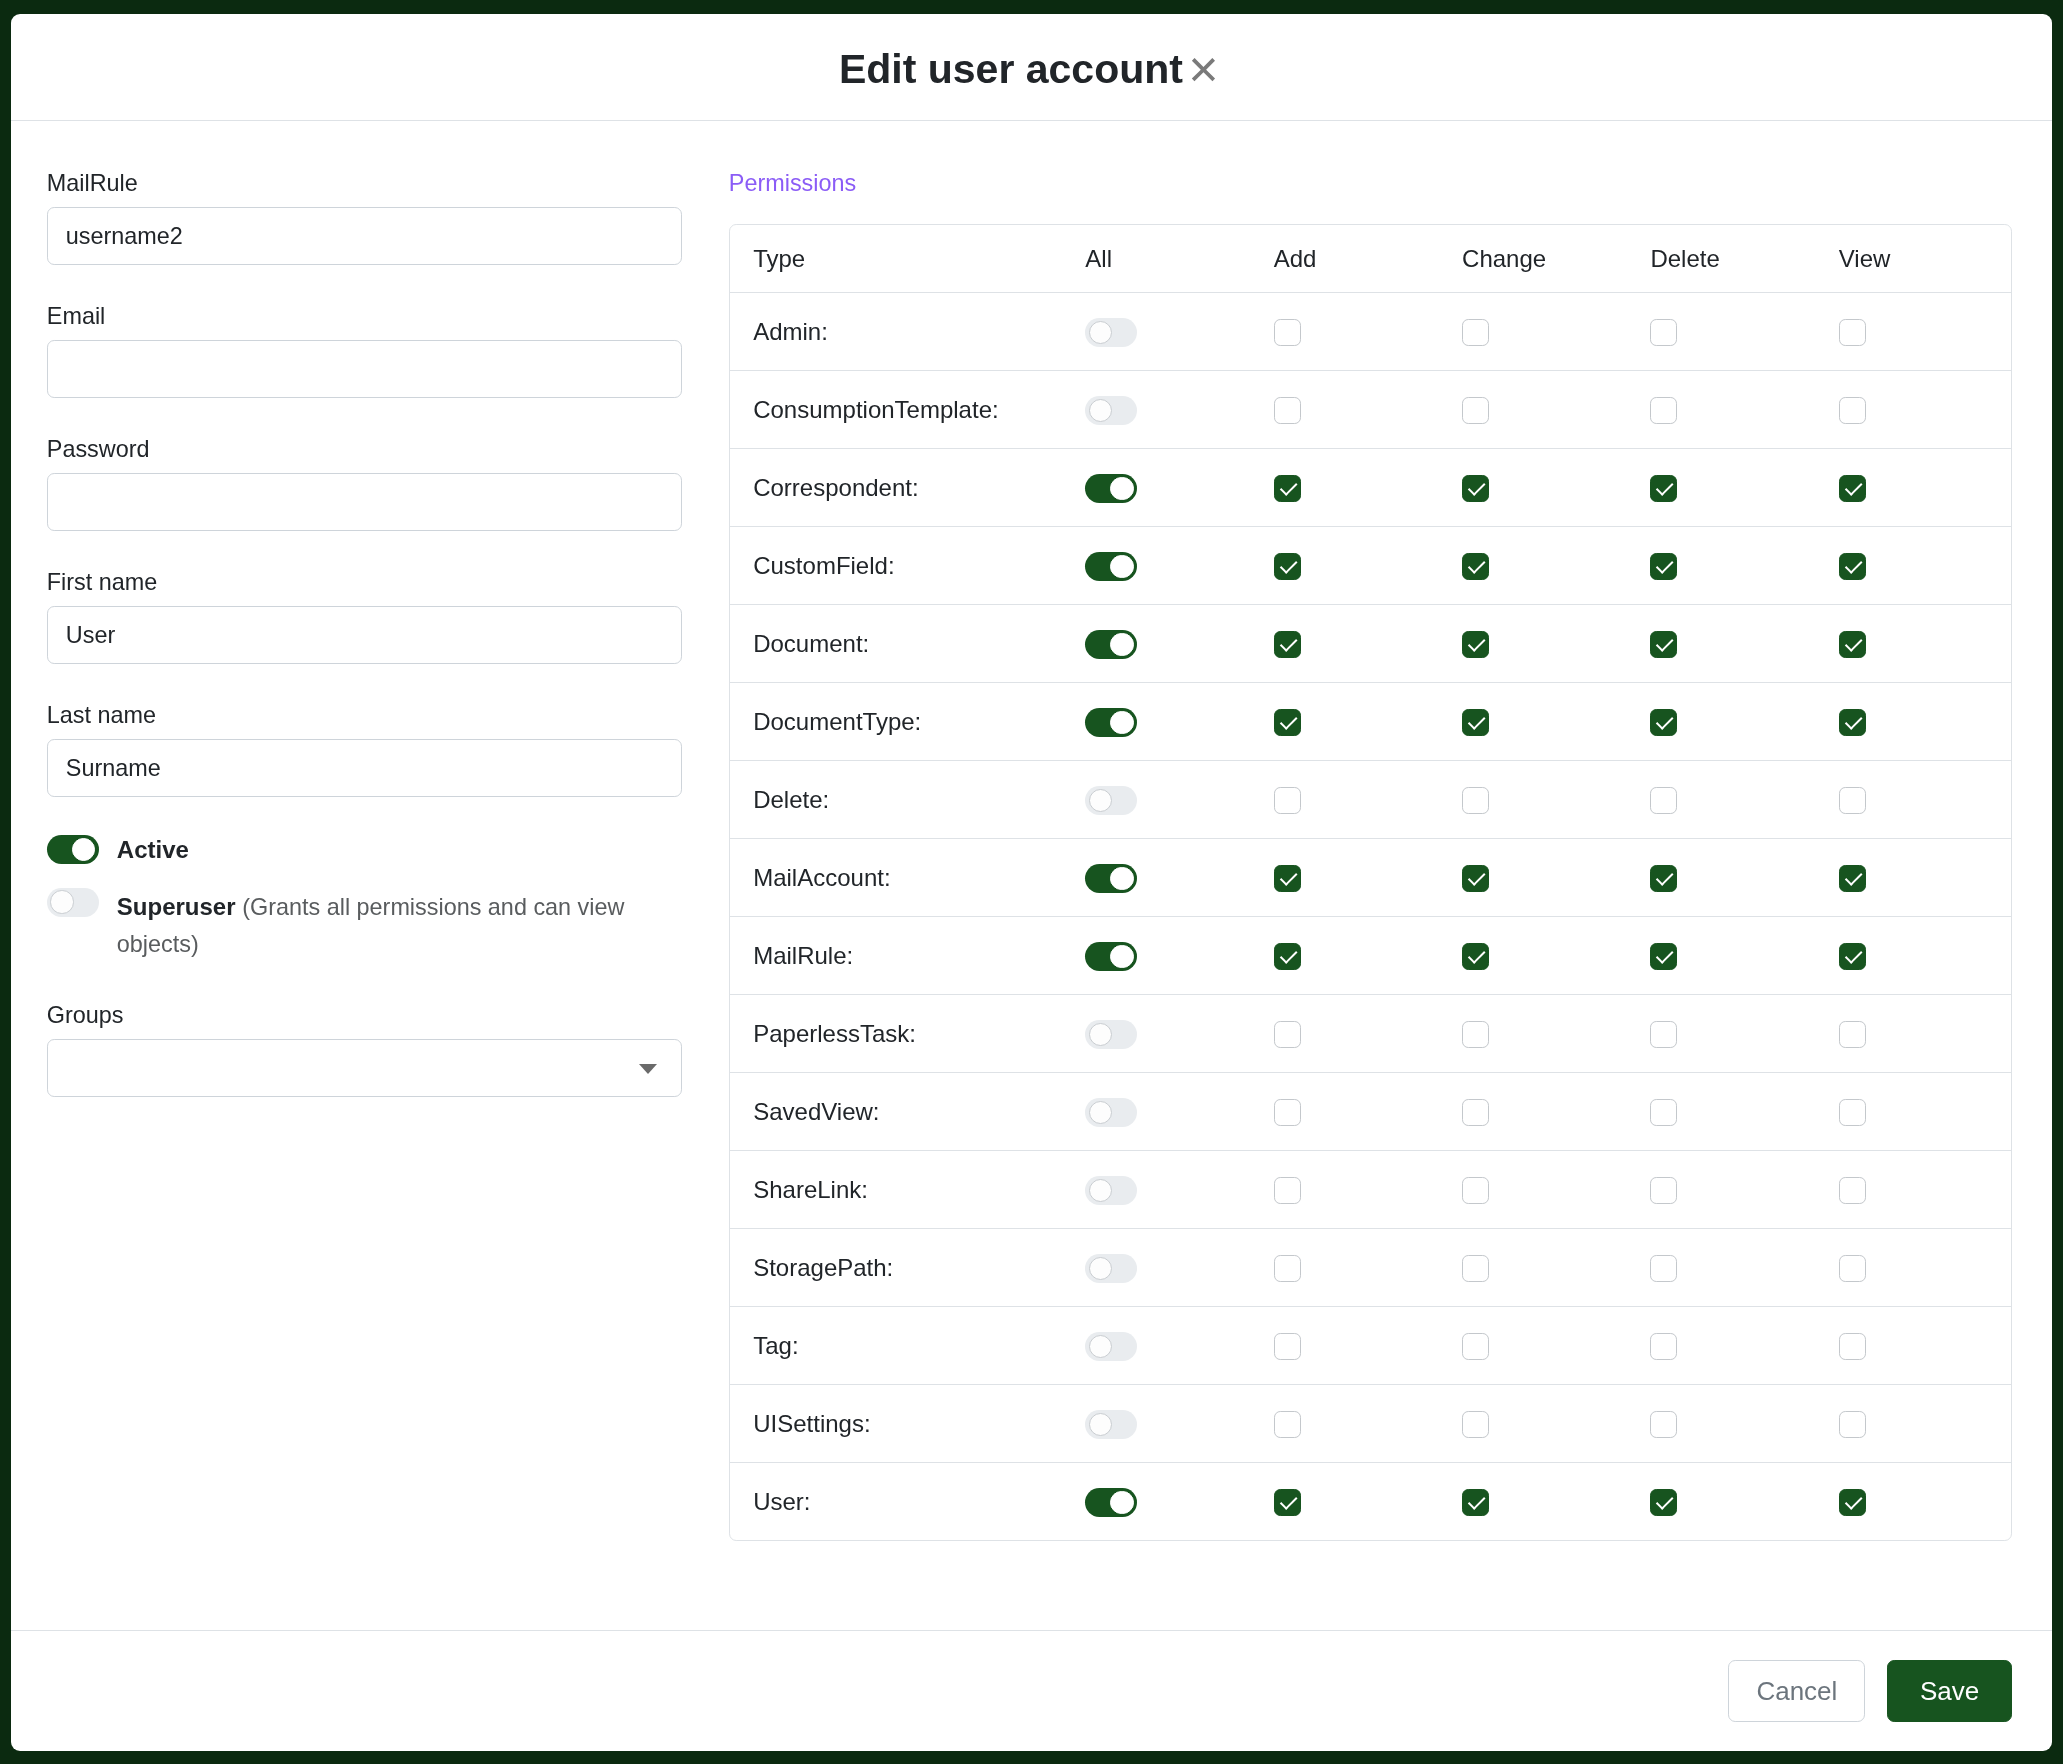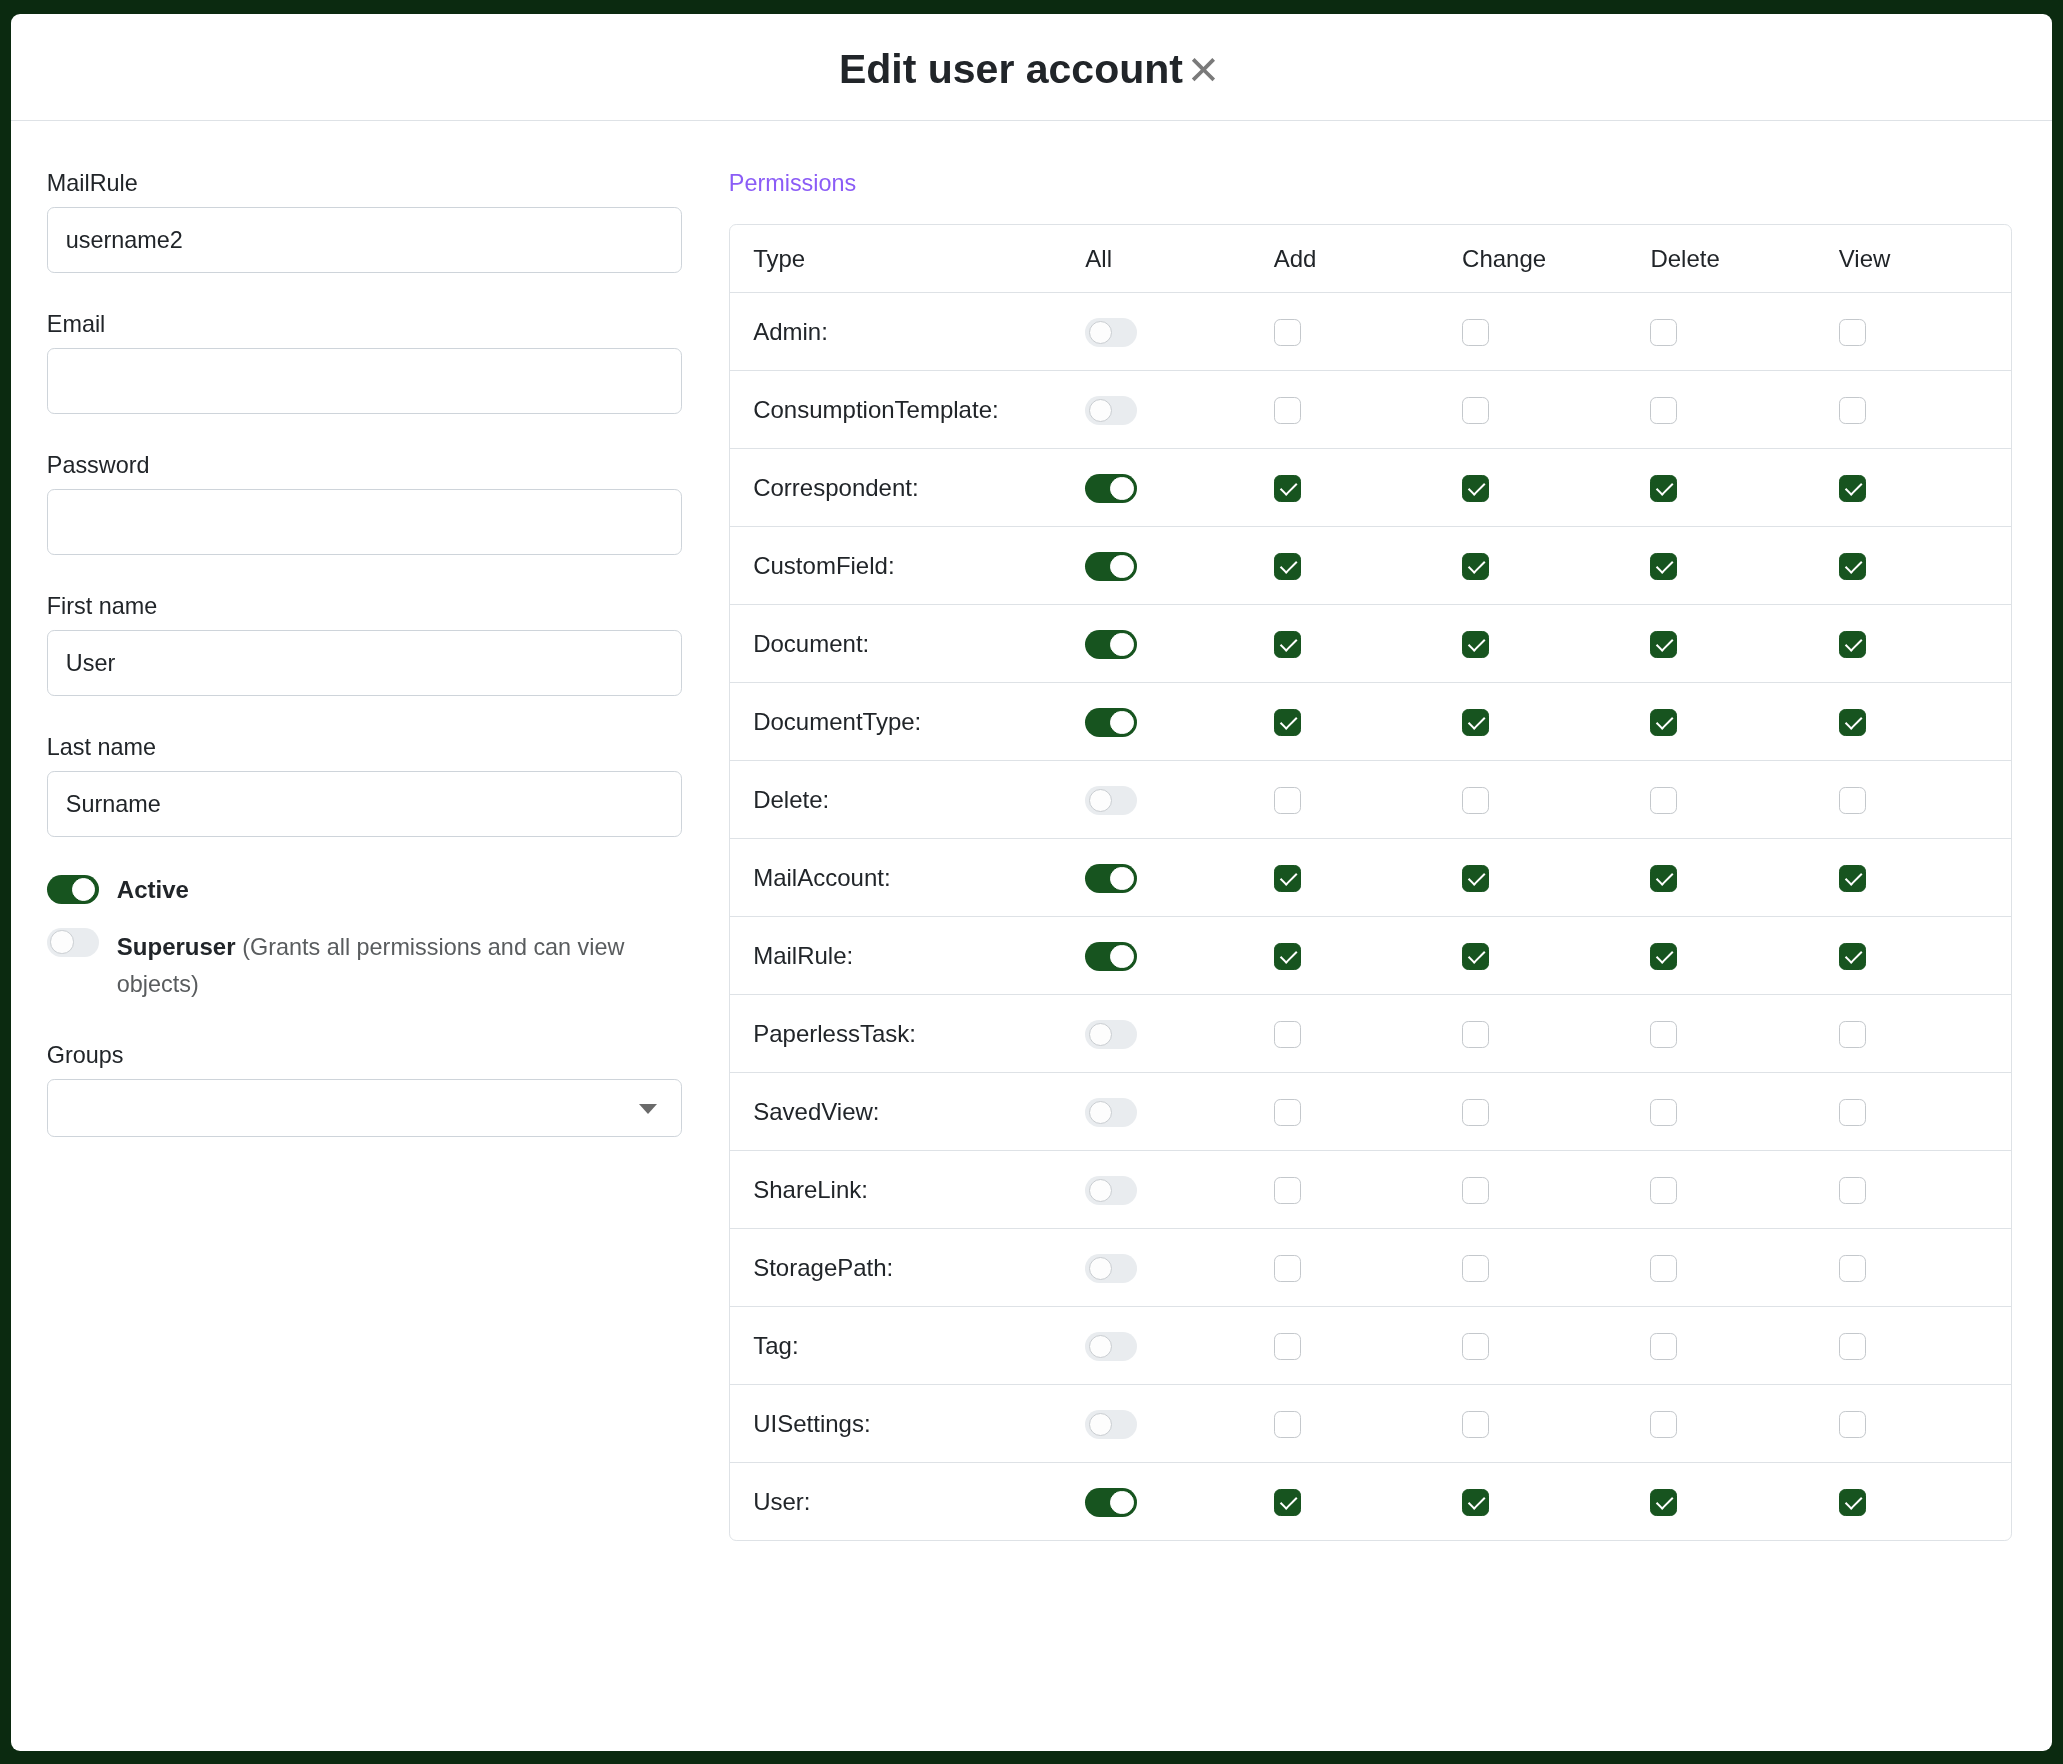--- a/index.html
+++ b/index.html
@@ -34,21 +34,21 @@
     flex:1;display:flex;gap:47px;
     padding:49px 40px 0 36px;
     overflow:hidden;
   }
   .left-col{width:635px;flex:none;}
   .right-col{flex:1;min-width:0;}
 
   .field{margin-bottom:38px;}
   .field-label{display:block;font-size:23.4px;color:#212529;margin-bottom:10px;}
   .text-input{
-    box-sizing:border-box;width:100%;height:66px;
+    box-sizing:border-box;width:100%;height:58px;
     border:0.9px solid #ced4da;border-radius:7.2px;
     padding:0 18px;font-size:23.4px;color:#212529;
     font-family:"Liberation Sans", sans-serif;
     background:#fff;outline:none;
   }
   
   .switch{
     position:relative;width:52px;height:29px;border-radius:14.4px;
     background:#e9ecef;border:none;padding:0;cursor:pointer;flex:none;
     display:inline-block;vertical-align:middle;
@@ -326,15 +326,19 @@
                 <td><span class="checkbox checked"></span></td>
                 <td><span class="checkbox checked"></span></td>
               </tr>
             </tbody>
         </table>
       </div>
     </div>
 
   </div>
 
+  <div class="modal-footer">
+    <button class="btn btn-cancel">Cancel</button>
+    <button class="btn btn-save">Save</button>
+  </div>
 
 </div>
 
 
 </body></html>

